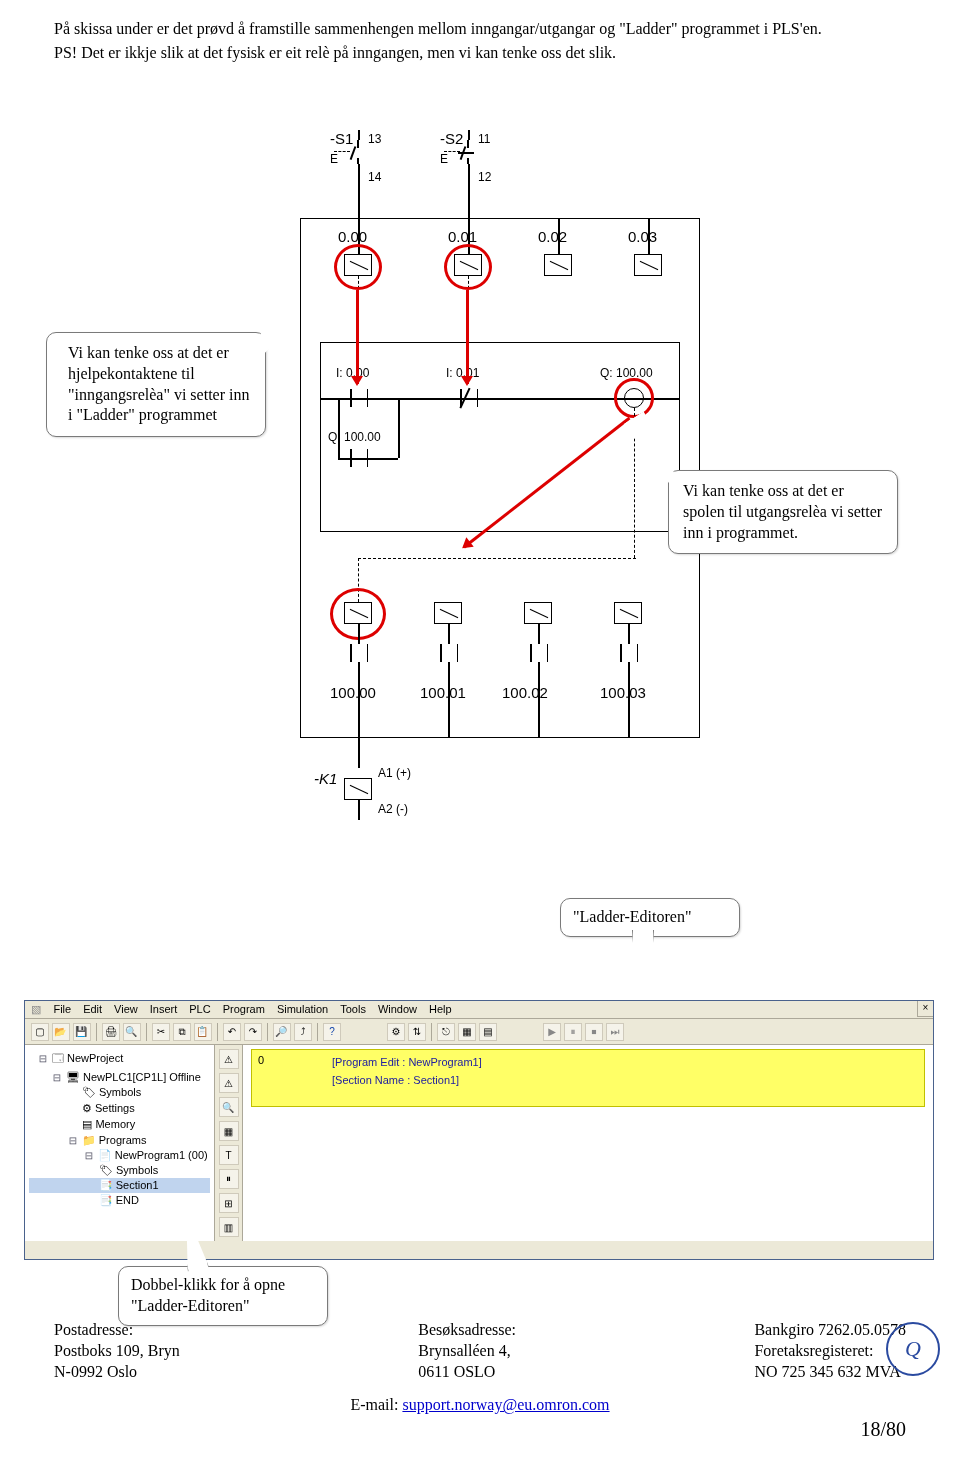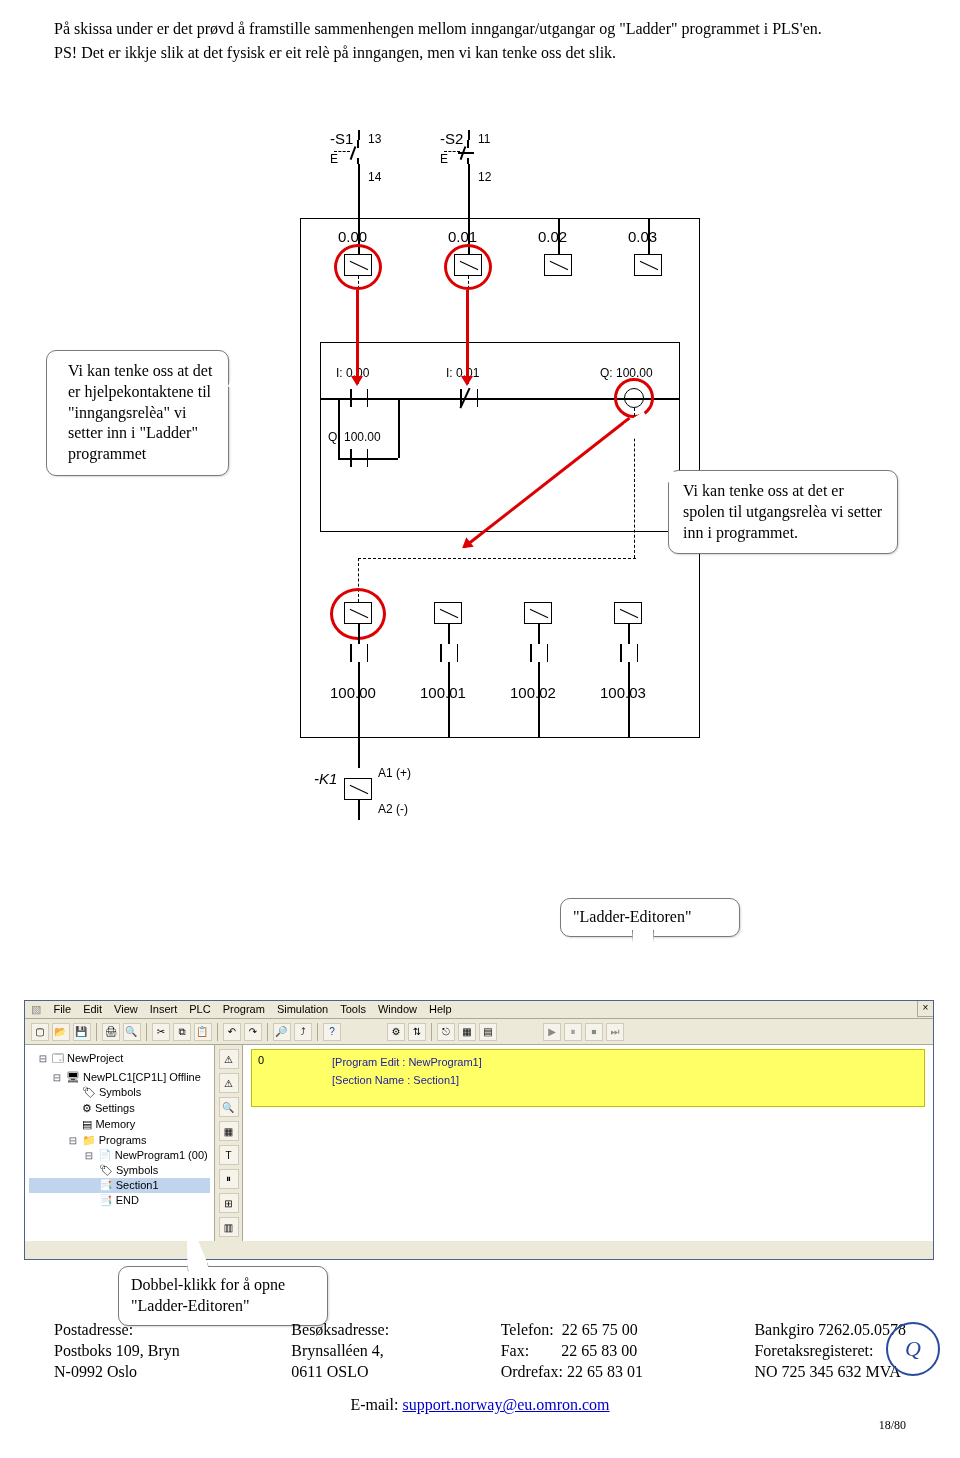--- a/index.html
+++ b/index.html
@@ -146,21 +146,21 @@
 
   
   .footer {
     position:absolute; left:54px; right:54px; top:1320px;
     font-family:"Times New Roman", serif; font-size:16px;
   }
   .footer-cols { display:flex; justify-content:space-between; }
   .footer-col { line-height:1.3; }
   .footer-link { color:#0000cc; text-decoration:underline; }
   .footer-email { text-align:center; margin-top:14px; }
-  .pagenum { position:absolute; right:54px; top:1418px; font-size:12px; }
+  .pagenum { position:absolute; right:54px; top:1418px; font-size:20px; }
 
   .quality-seal {
     position:absolute; right:20px; top:1322px; width:54px; height:54px;
     border:2px solid #2a4aa0; border-radius:50%;
     display:flex; align-items:center; justify-content:center;
     font-family:Georgia, serif; font-size:22px; font-style:italic; color:#2a4aa0;
   }
 
   
   .callout-sa { left: 560px; top: 898px; width: 180px; padding:8px 12px; }
@@ -290,38 +290,38 @@
   <div class="wire vwire" style="left:308px; top:494px; height:20px;"></div>
   <div class="wire vwire" style="left:398px; top:494px; height:20px;"></div>
 
   <div class="wire vwire" style="left:128px; top:532px; height:76px;"></div>
   <div class="wire vwire" style="left:218px; top:532px; height:76px;"></div>
   <div class="wire vwire" style="left:308px; top:532px; height:76px;"></div>
   <div class="wire vwire" style="left:398px; top:532px; height:76px;"></div>
 
   <span class="lbl" style="left:100px; top:554px;">100.00</span>
   <span class="lbl" style="left:190px; top:554px;">100.01</span>
-  <span class="lbl" style="left:280px; top:554px;">100.02</span>
+  <span class="lbl" style="left:272px; top:554px;">100.02</span>
   <span class="lbl" style="left:370px; top:554px;">100.03</span>
 
   <div class="wire vwire" style="left:128px; top:608px; height:30px;"></div>
   <span class="lbl" style="left:84px; top:640px;font-style:italic;">-K1</span>
   <span class="lbl sm" style="left:148px; top:636px;">A1 (+)</span>
   <div class="relay" style="left:114px; top:648px;"></div>
   <span class="lbl sm" style="left:148px; top:672px;">A2 (-)</span>
   <div class="wire vwire" style="left:128px; top:670px; height:20px;"></div>
 
   <div class="redarrow" style="left:126px; top:160px; height:94px;"></div>
   <div class="redarrow" style="left:236px; top:160px; height:94px;"></div>
 
   <div class="redarrow" style="left:398px; top:288px; height:210px; transform:rotate(52deg);"></div>
 
 </div>
 
-<div class="callout" style="left:46px; top:350px; width:183px;padding-left:21px;">
+<div class="callout" style="left:46px; top:332px; width:220px;padding-left:21px;">
   <span>Vi kan tenke oss at det er hjelpekontaktene til "inngangsrelèa" vi setter inn i "Ladder" programmet</span>
 </div>
 <div class="callout-pointer pointer-wide" style="left:240px; top:298px; transform:rotate(38deg);"></div>
 
 <div class="callout" style="left:668px; top:470px; width:230px;">
   <span>Vi kan tenke oss at det er spolen til utgangsrelèa vi setter inn i programmet.</span>
 </div>
 <div class="callout-pointer pointer-wide" style="left:640px; top:410px; transform:rotate(-32deg);"></div>
 
 <div class="callout callout-sa">
@@ -421,25 +421,20 @@
       <div>Postadresse:</div>
       <div>Postboks 109, Bryn</div>
       <div>N-0992 Oslo</div>
     </div>
     <div class="footer-col">
       <div>Besøksadresse:</div>
       <div>Brynsalléen 4,</div>
       <div>0611 OSLO</div>
     </div>
     <div class="footer-col">
-      <div><span>Telefon:</span>&nbsp;&nbsp;<span>22 65 75 00</span></div>
-      <div><span>Fax:</span>&nbsp;&nbsp;&nbsp;&nbsp;&nbsp;&nbsp;&nbsp;&nbsp;<span>22 65 83 00</span></div>
-      <div><span>Ordrefax:</span>&nbsp;<span>22 65 83 01</span></div>
-    </div>
-    <div class="footer-col">
       <div>Bankgiro 7262.05.0578</div>
       <div>Foretaksregisteret:</div>
       <div>NO 725 345 632 MVA</div>
     </div>
   </div>
   <div class="footer-email">
     <span>E-mail: </span><a class="footer-link">support.norway@eu.omron.com</a>
   </div>
 </div>
 <div class="pagenum">18/80</div>

